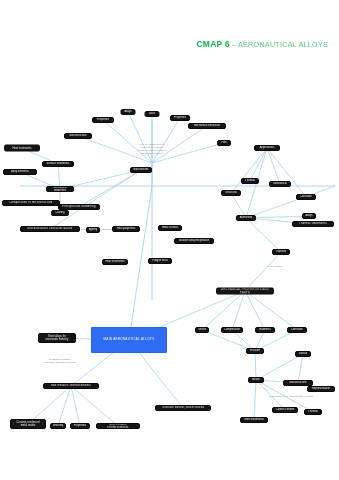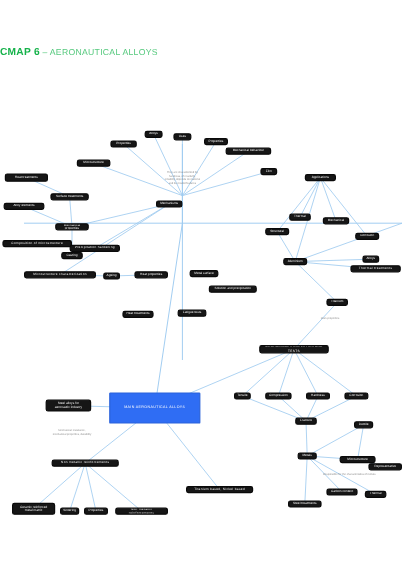--- a/index.html
+++ b/index.html
@@ -8,21 +8,21 @@
     background:#ffffff;
     font-family:"Liberation Sans", sans-serif;
     overflow:hidden;
     position:relative;
   }
   #page{position:absolute;inset:0;background:#fff;}
 
   
   #title-bar{
     position:absolute;left:0;top:36px;width:328px;
-    text-align:left;white-space:nowrap;
+    text-align:right;white-space:nowrap;
     line-height:11px;
   }
   #title-main{
     font-size:8.5px;font-weight:bold;color:#15b24a;letter-spacing:.2px;
   }
   #title-sub{
     font-size:7.2px;font-weight:normal;color:#56c97e;letter-spacing:.25px;
   }
 
   

